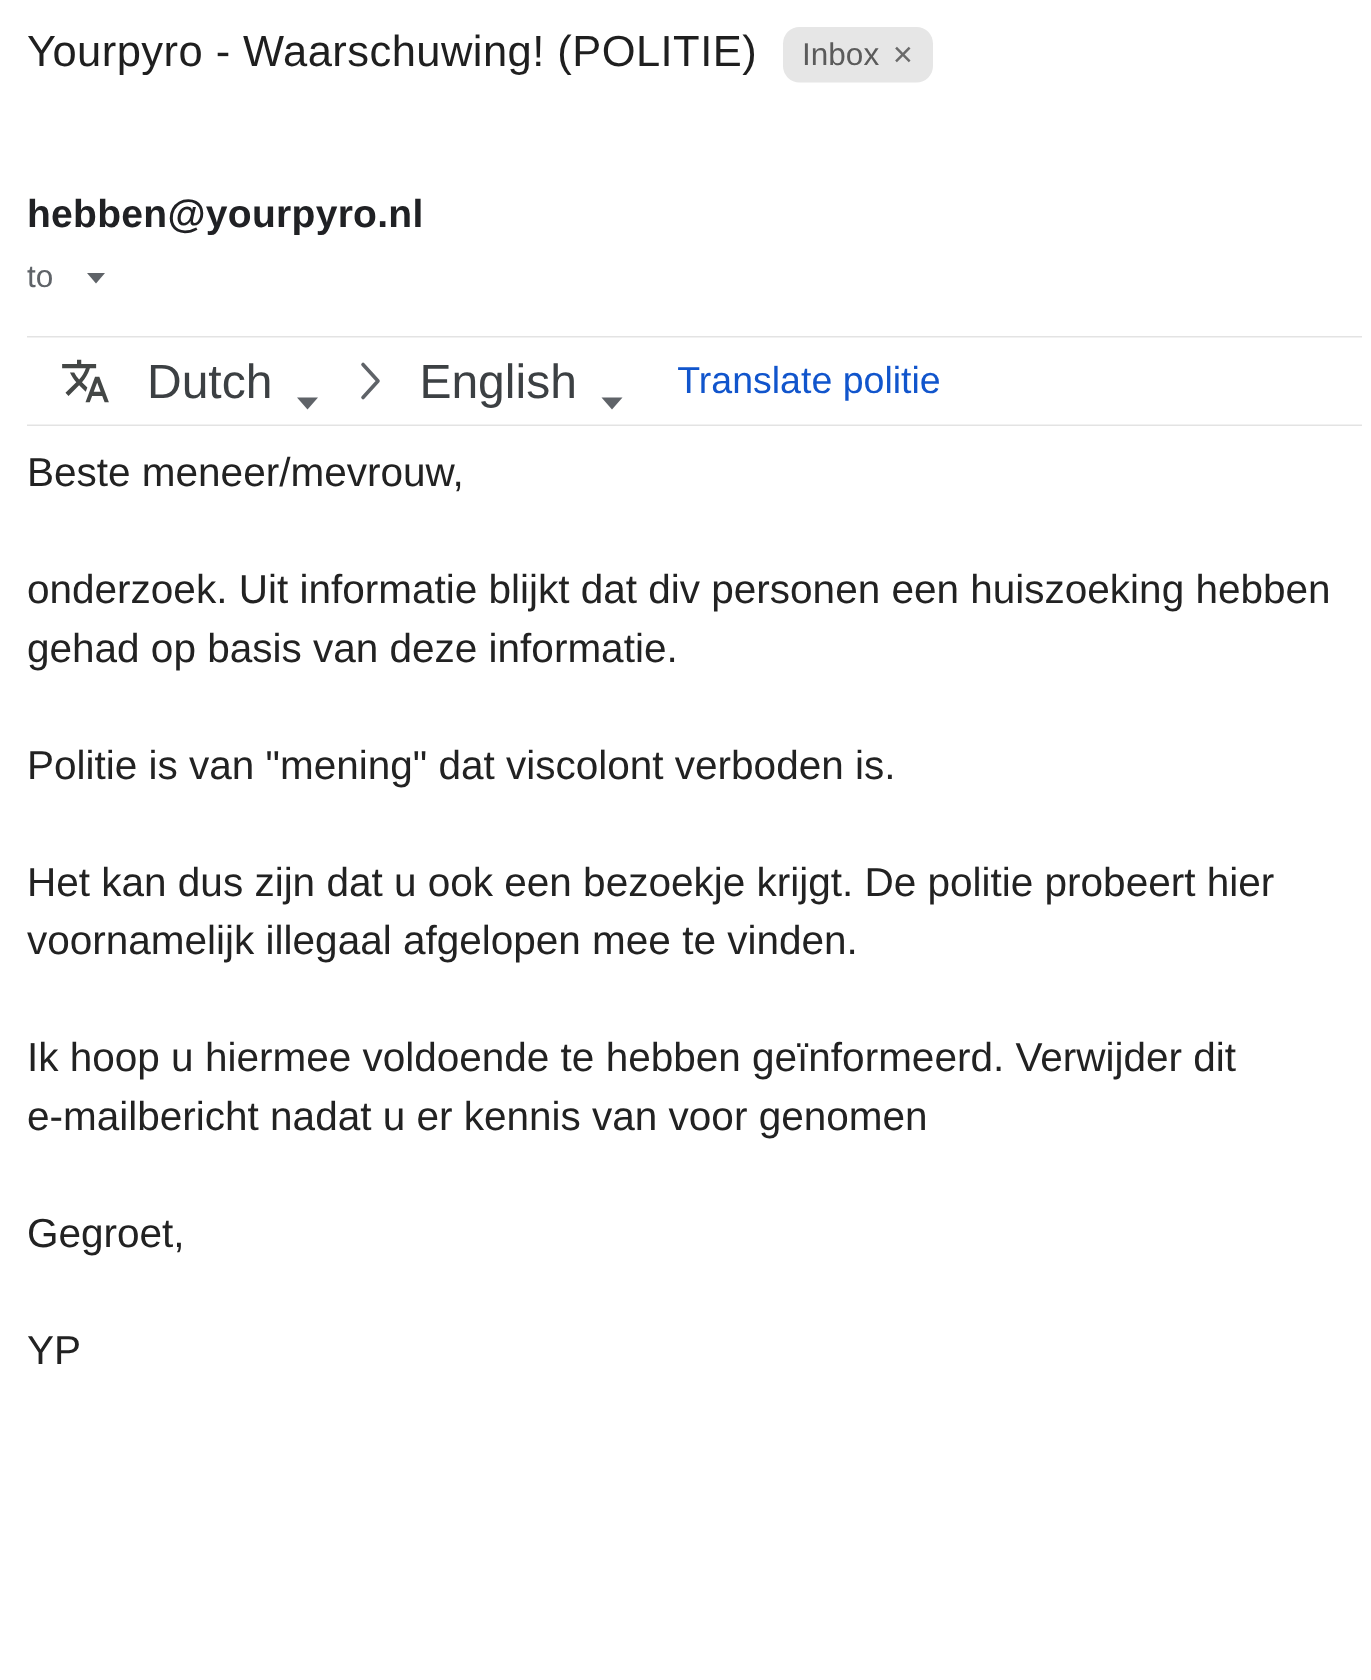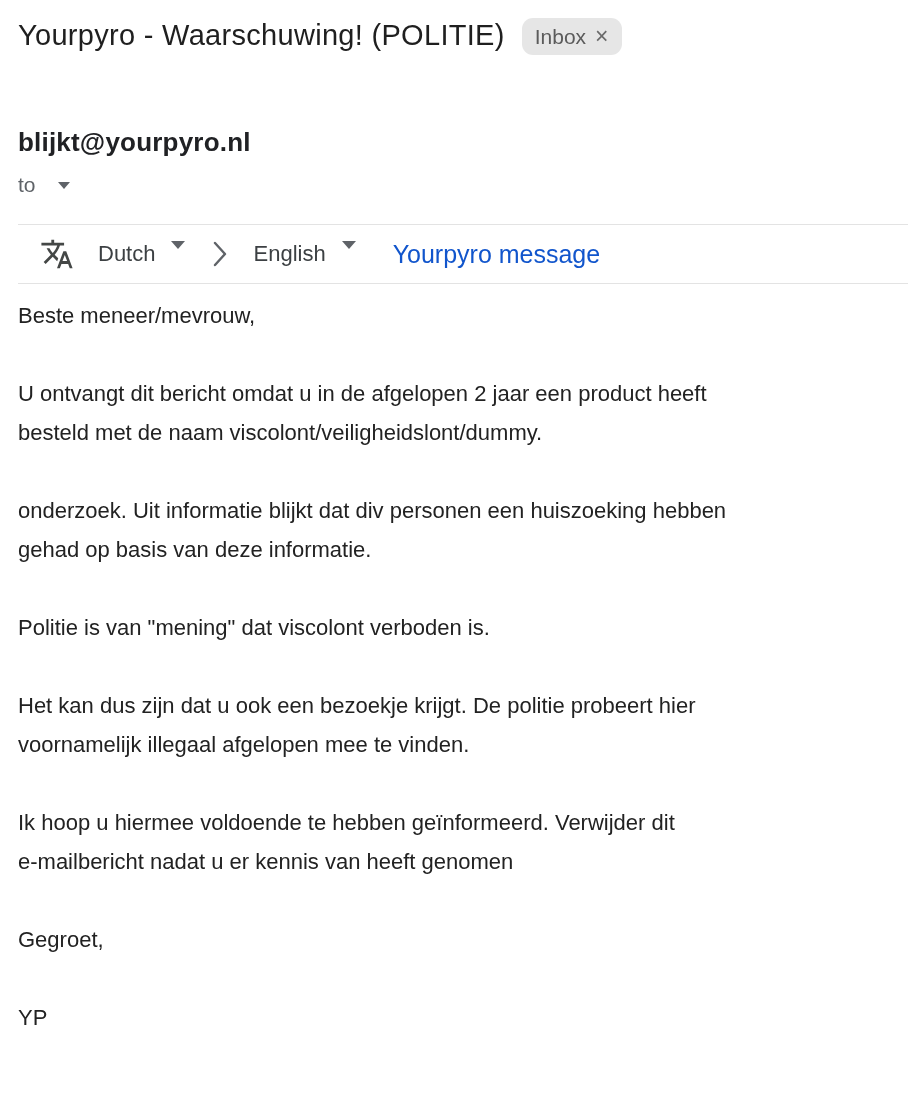--- a/index.html
+++ b/index.html
@@ -81,61 +81,61 @@
     height: 60px;
     border-top: 1px solid #e3e3e3;
     border-bottom: 1px solid #e3e3e3;
     display: flex;
     align-items: center;
   }
   .t-icon { margin-left: 22px; width: 34px; height: 34px; display: inline-flex; }
   .t-icon svg { width: 34px; height: 34px; }
   .lang-select {
     display: flex;
-    align-items: flex-start;
+    align-items: flex-end;
     gap: 16px;
-    font-size: 22px;
+    font-size: 32px;
     color: #3c4043;
     cursor: default;
   }
   .lang-src { margin-left: 24px; }
   .arrow { margin: 0 25px 0 27px; display: inline-flex; }
   .translate-link {
     margin-left: 37px;
     font-size: 25px;
     color: #1155cc;
     text-decoration: none;
     cursor: pointer;
   }
 
   
   .email-body {
     padding: 12px 18px 0 18px;
-    font-size: 22px;
+    font-size: 27px;
     line-height: 39px;
     color: #222222;
   }
   .para { margin: 0 0 39px 0; }
   .line { white-space: nowrap; }
 </style>
 </head>
 <body>
 
 <div class="page">
 
   <div class="subject-row">
     <h1 class="subject">Yourpyro - Waarschuwing! (POLITIE)</h1>
     <div class="chip">
       <span class="chip-text">Inbox</span>
       <span class="chip-x">×</span>
     </div>
   </div>
 
   <div class="sender-block">
-    <div class="sender">blijkt@yourpyro.nl</div>
+    <div class="sender">hebben@yourpyro.nl</div>
     <div class="to-row">
       <span>to</span>
       <span class="tri" style="border-top-width:7px;border-left-width:6px;border-right-width:6px;"></span>
     </div>
   </div>
 
   <div class="translate-bar">
     <span class="t-icon">
       <svg viewBox="0 0 24 24" fill="#444746" xmlns="http://www.w3.org/2000/svg">
         <path d="M12.87 15.07l-2.54-2.51.03-.03c1.74-1.94 2.98-4.17 3.71-6.53H17V4h-7V2H8v2H1v1.99h11.17C11.5 7.92 10.44 9.75 9 11.35 8.07 10.32 7.3 9.19 6.69 8h-2c.73 1.63 1.73 3.17 2.98 4.56l-5.09 5.02L4 19l5-5 3.11 3.11.76-2.04zM18.5 10h-2L12 22h2l1.12-3h4.75L21 22h2l-4.5-12zm-2.62 7l1.62-4.33L19.12 17h-3.24z"></path>
@@ -151,45 +151,41 @@
       <svg width="16" height="26" viewBox="0 0 16 26" xmlns="http://www.w3.org/2000/svg">
         <path d="M3 2 L13 13 L3 24" stroke="#5f6368" stroke-width="2.4" fill="none" stroke-linecap="round" stroke-linejoin="round"></path>
       </svg>
     </span>
 
     <div class="lang-select">
       <span>English</span>
       <span class="tri"></span>
     </div>
 
-    <a class="translate-link">Yourpyro message</a>
+    <a class="translate-link">Translate politie</a>
   </div>
 
   <div class="email-body">
     <div class="para">
       <div class="line">Beste meneer/mevrouw,</div>
-    </div>
-    <div class="para">
-      <div class="line">U ontvangt dit bericht omdat u in de afgelopen 2 jaar een product heeft</div>
-      <div class="line">besteld met de naam viscolont/veiligheidslont/dummy.</div>
     </div>
     <div class="para">
       <div class="line">onderzoek. Uit informatie blijkt dat div personen een huiszoeking hebben</div>
       <div class="line">gehad op basis van deze informatie.</div>
     </div>
     <div class="para">
       <div class="line">Politie is van "mening" dat viscolont verboden is.</div>
     </div>
     <div class="para">
       <div class="line">Het kan dus zijn dat u ook een bezoekje krijgt. De politie probeert hier</div>
       <div class="line">voornamelijk illegaal afgelopen mee te vinden.</div>
     </div>
     <div class="para">
       <div class="line">Ik hoop u hiermee voldoende te hebben geïnformeerd. Verwijder dit</div>
-      <div class="line">e-mailbericht nadat u er kennis van heeft genomen</div>
+      <div class="line">e-mailbericht nadat u er kennis van voor genomen</div>
     </div>
     <div class="para">
       <div class="line">Gegroet,</div>
     </div>
     <div class="para">
       <div class="line">YP</div>
     </div>
   </div>
 
 </div>

